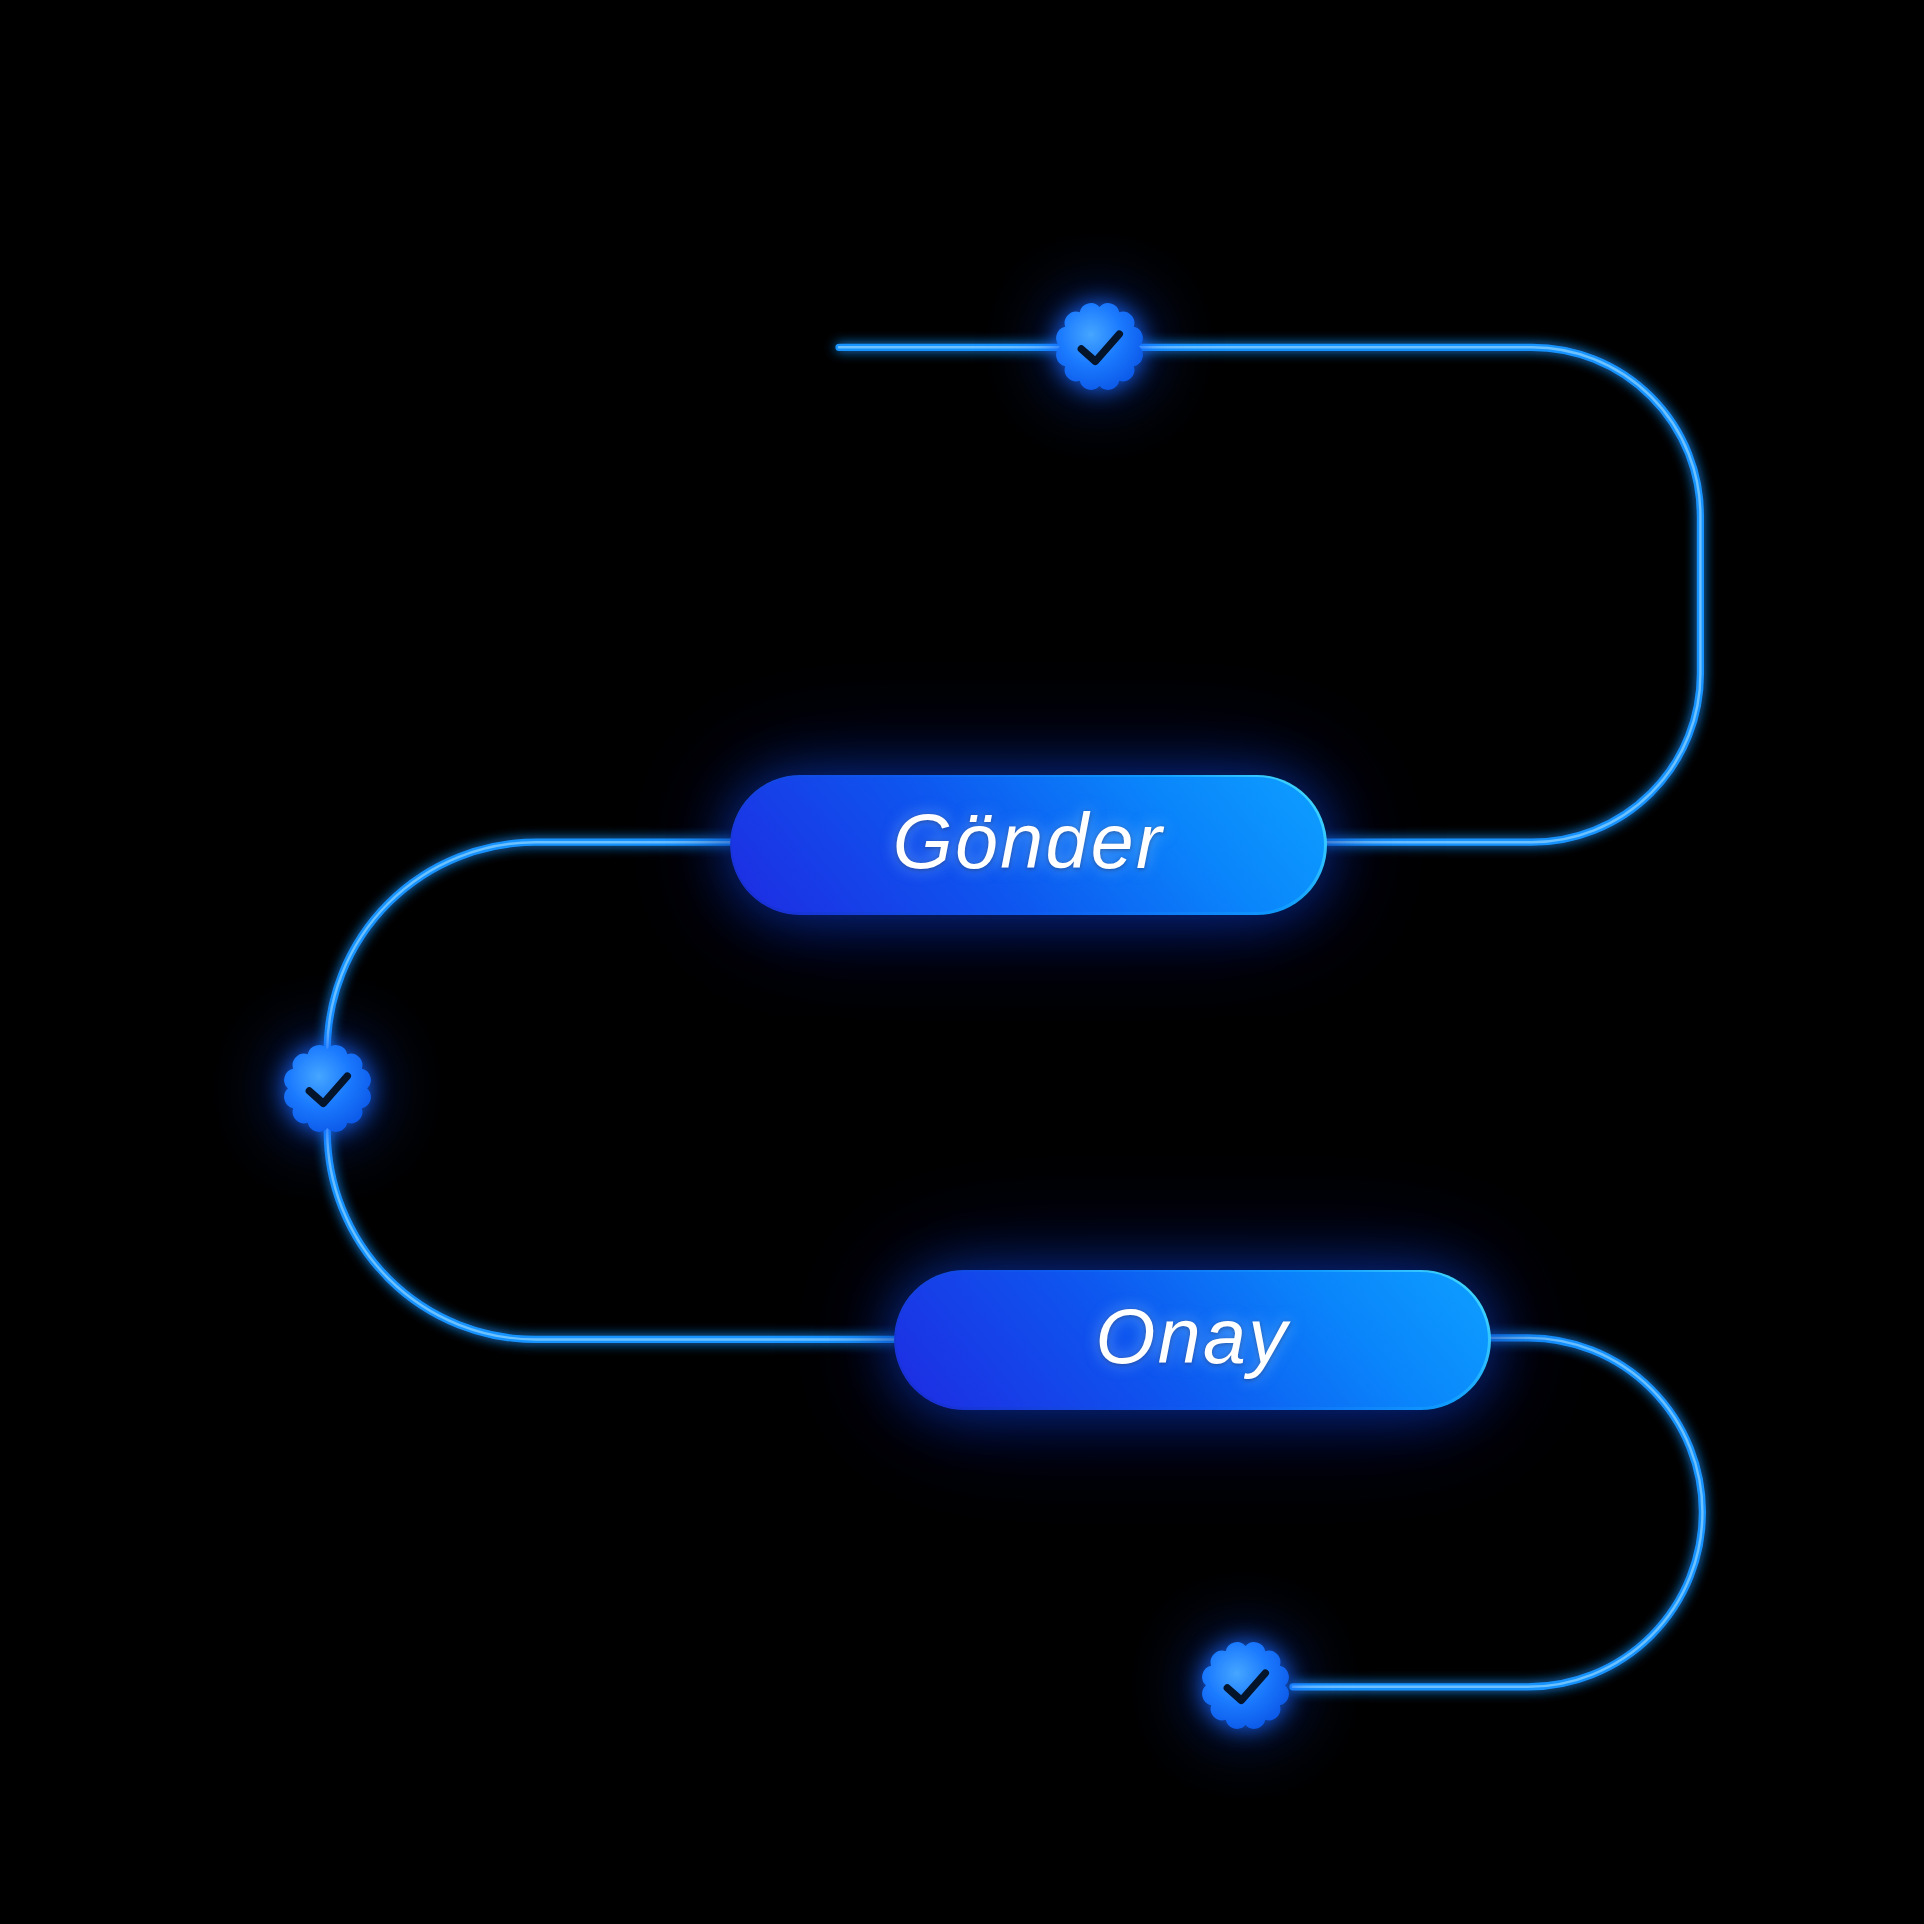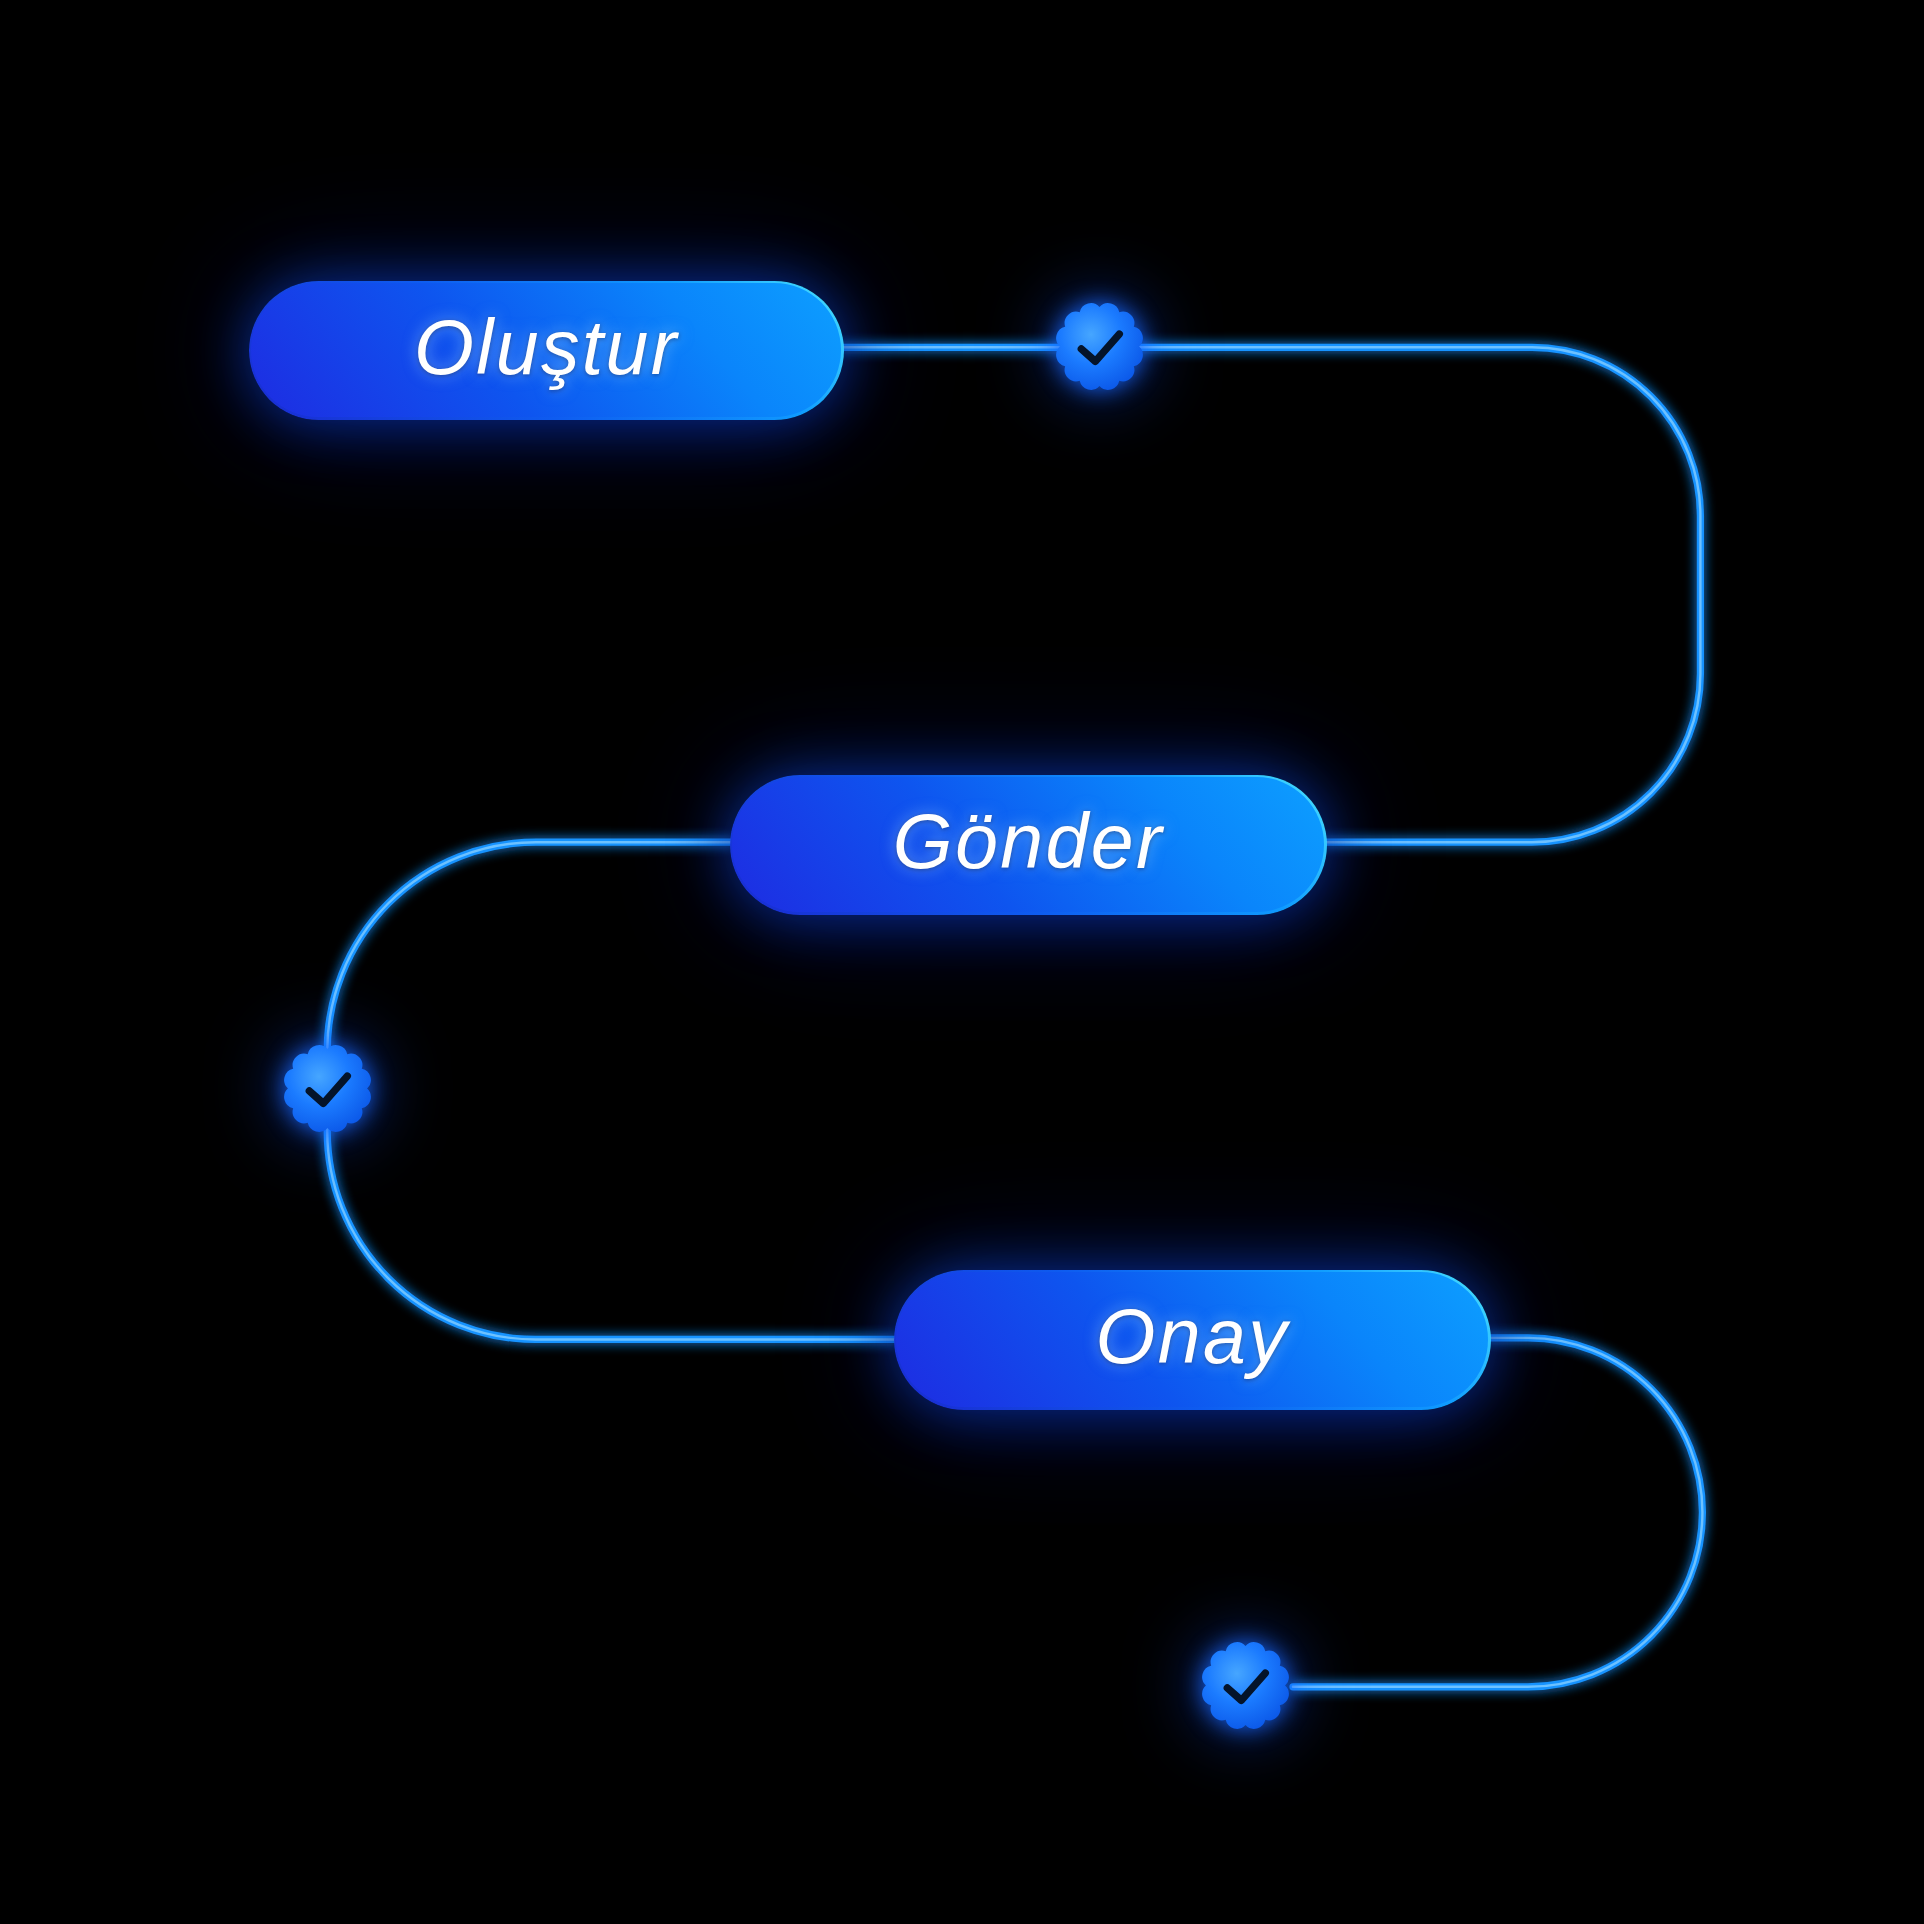--- a/index.html
+++ b/index.html
@@ -101,25 +101,20 @@
       <path class="wire" d="M912 1050 H668 A260 260 0 0 0 408 1310 V1410 A260 260 0 0 0 668 1670 H1116"></path>
       <path class="wire" d="M1852 1668 H1905 A217.5 217.5 0 0 1 1905 2103 H1612"></path>
     </g>
     <g>
       <path class="wire-core" d="M1046 433 H1910 A210 210 0 0 1 2120 643 V840 A210 210 0 0 1 1910 1050 H1648"></path>
       <path class="wire-core" d="M912 1050 H668 A260 260 0 0 0 408 1310 V1410 A260 260 0 0 0 668 1670 H1116"></path>
       <path class="wire-core" d="M1852 1668 H1905 A217.5 217.5 0 0 1 1905 2103 H1612"></path>
     </g>
   </svg>
 
-  <div class="pill pill-olustur">
-    <div class="pill-body">
-      <span class="pill-label">Oluştur</span>
-    </div>
-  </div>
 
   <div class="pill pill-onay">
     <div class="pill-body">
       <span class="pill-label">Onay</span>
     </div>
   </div>
 
   <div class="pill pill-gonder">
     <div class="pill-body">
       <span class="pill-label">Gönder</span>

